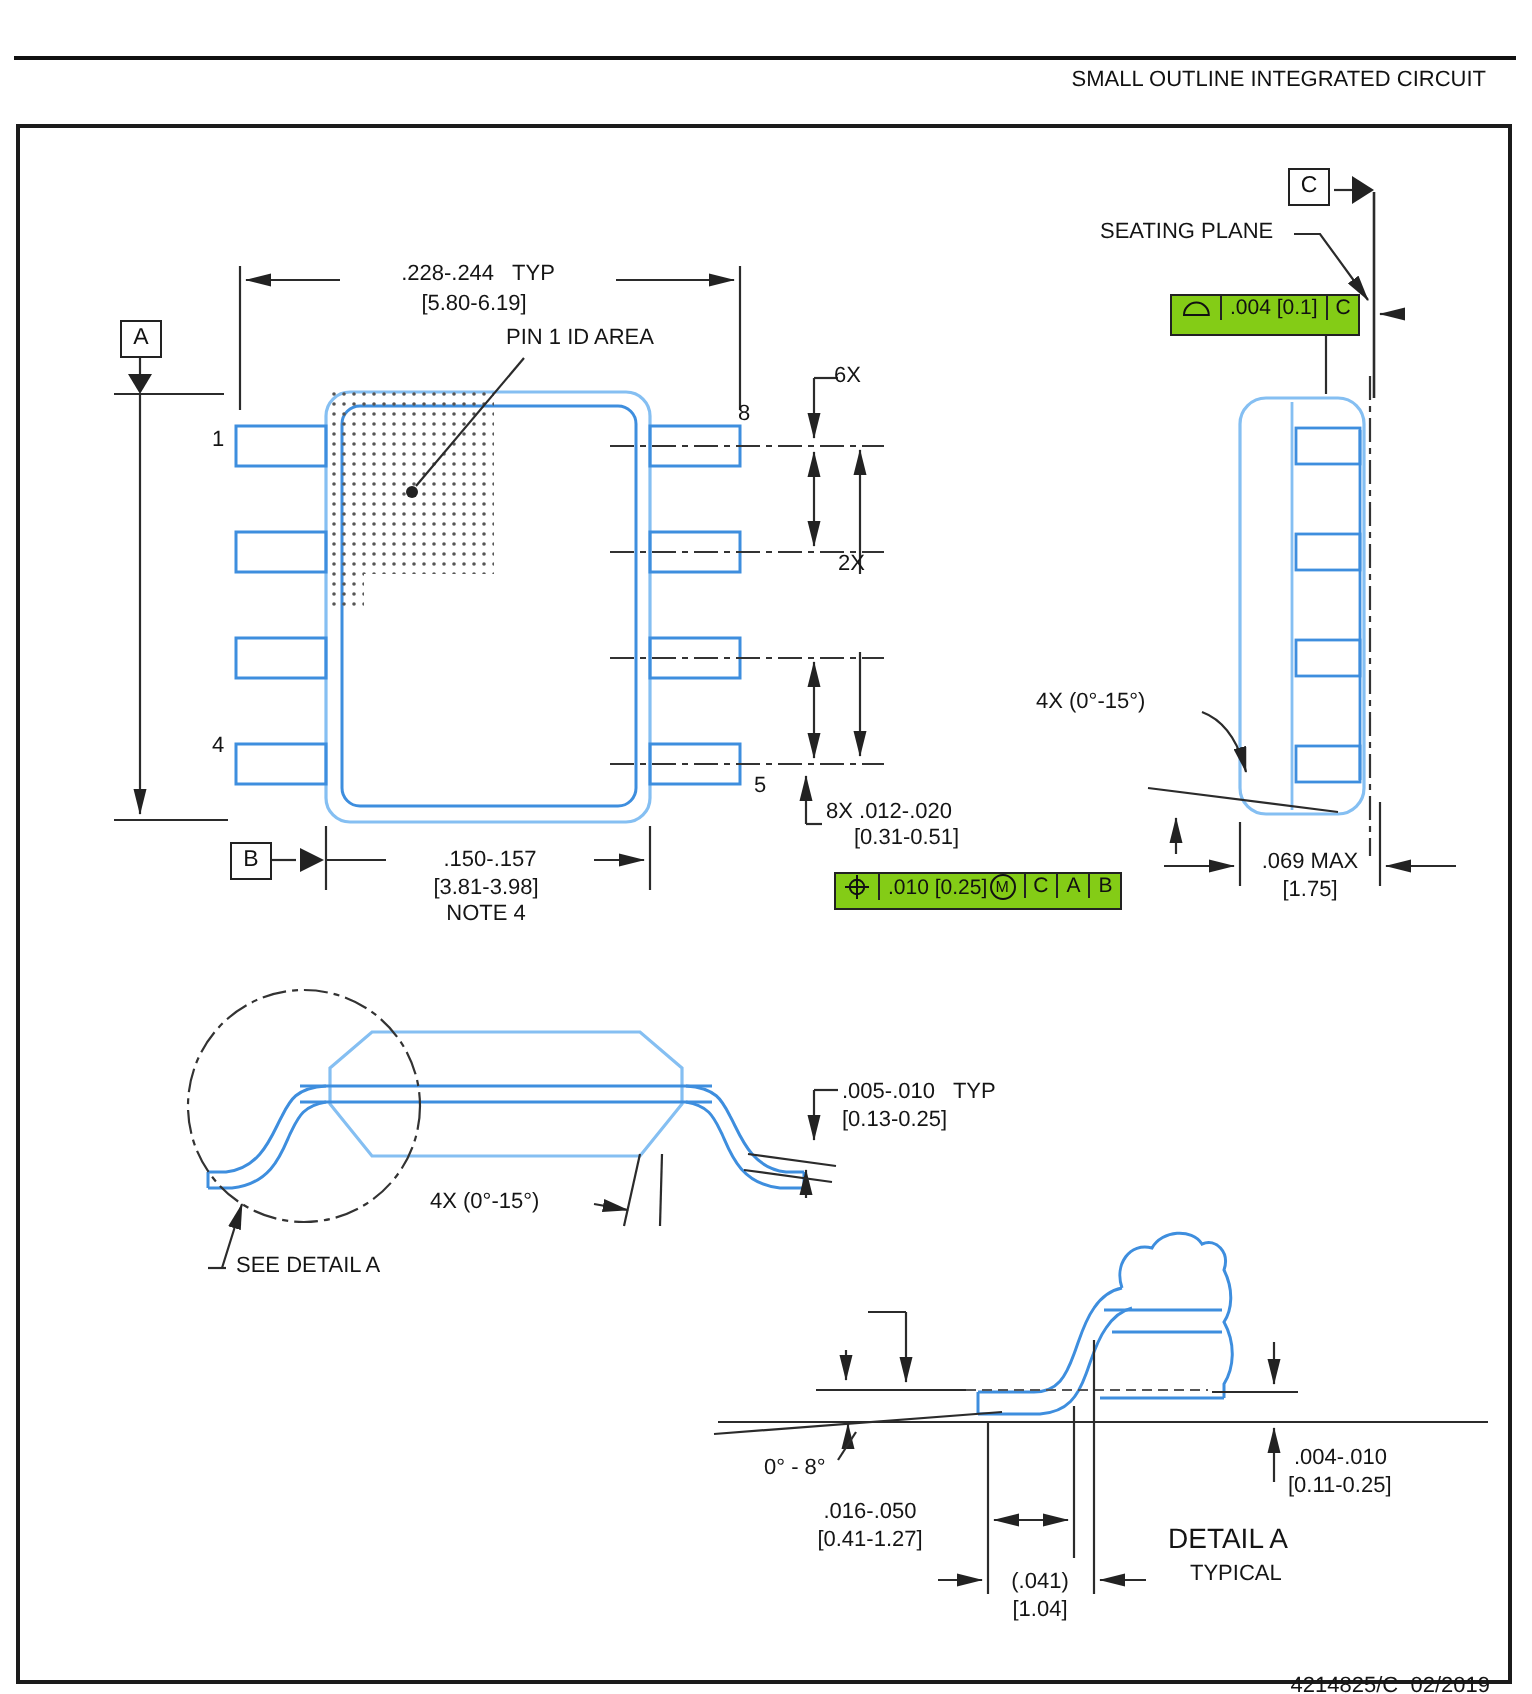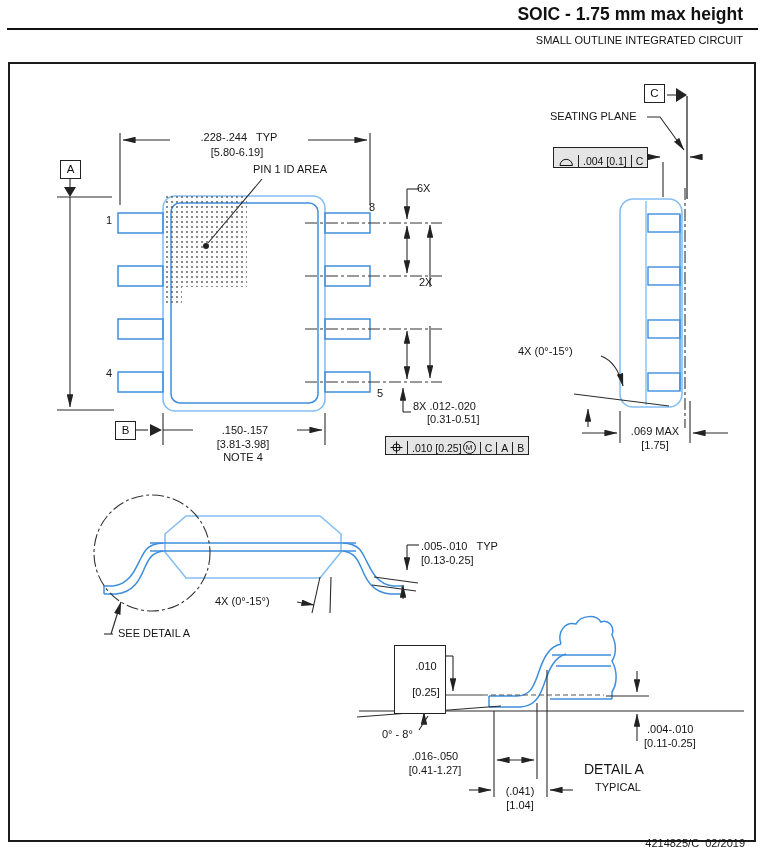--- a/index.html
+++ b/index.html
@@ -9,35 +9,34 @@
   .sub{position:absolute;top:34px;right:23px;font-size:11px;white-space:pre;}
   .rule{position:absolute;left:7px;top:28px;width:751px;border-top:2.5px solid #111;}
   .frame{position:absolute;left:8px;top:62px;width:744px;height:776px;border:2px solid #1b1b1b;}
   .lbl{position:absolute;font-size:11px;line-height:13px;white-space:pre;color:#151515;}
   .c{text-align:center;}
   .bg{background:#fff;padding:0 2px;}
   .dbox{position:absolute;width:19px;height:17px;border:1.5px solid #222;background:#fff;
         text-align:center;font-size:11.5px;line-height:17px;}
   .bbox{position:absolute;border:1.4px solid #222;background:#fff;text-align:center;
         font-size:11px;line-height:13px;padding:1px 5px;white-space:pre;}
-  .fcf{position:absolute;display:flex;align-items:flex-end;border:1.4px solid #222;background:#e5e5e5;
-       font-size:10.5px;}
+  .fcf{position:absolute;display:flex;align-items:flex-start;border:1.4px solid #222;background:#84cc16;
+       font-size:10.5px;margin-left:32px;}
   .fcf .cell{display:flex;align-items:center;padding:0 4px;border-left:1.4px solid #222;white-space:pre;}
   .fcf .cell:first-child{border-left:none;}
   .cm{display:inline-block;width:11px;height:11px;border:1px solid #111;border-radius:50%;
       font-size:8px;line-height:11px;text-align:center;margin-left:1px;}
   .big{font-size:14px;}
   svg{position:absolute;left:0;top:0;}
 </style>
 </head>
 <body>
 
 <div id="page">
 
-  <div class="ttl">SOIC - 1.75 mm max height</div>
   <div class="rule"></div>
   <div class="sub">SMALL OUTLINE INTEGRATED CIRCUIT</div>
   <div class="frame"></div>
 
   <svg width="766" height="847" viewBox="0 0 766 847">
     <defs>
       <marker id="ah" viewBox="0 0 12 6" refX="11.5" refY="3" markerWidth="12" markerHeight="6" orient="auto-start-reverse">
         <path d="M0,0 L12,3 L0,6 Z" fill="#222"></path>
       </marker>
       <pattern id="dots" width="5" height="5" patternUnits="userSpaceOnUse">
@@ -225,24 +224,20 @@
   </div>
   <div class="lbl" style="left:518px;top:345px;">4X (0°-15°)</div>
   <div class="lbl c" style="left:621px;top:425px;width:68px;">.069 MAX</div>
   <div class="lbl c" style="left:621px;top:439px;width:68px;">[1.75]</div>
 
   <div class="lbl" style="left:118px;top:627px;">SEE DETAIL A</div>
   <div class="lbl" style="left:215px;top:595px;">4X (0°-15°)</div>
   <div class="lbl" style="left:421px;top:540px;">.005-.010   TYP</div>
   <div class="lbl" style="left:421px;top:554px;">[0.13-0.25]</div>
 
-  <div class="bbox" style="left:394px;top:645px;">
-    <span>.010</span><br>
-    <span>[0.25]</span>
-  </div>
   <div class="lbl" style="left:382px;top:728px;">0° - 8°</div>
   <div class="lbl" style="left:647px;top:723px;">.004-.010</div>
   <div class="lbl" style="left:644px;top:737px;">[0.11-0.25]</div>
   <div class="lbl c" style="left:402px;top:750px;width:66px;">.016-.050</div>
   <div class="lbl c" style="left:398px;top:764px;width:74px;">[0.41-1.27]</div>
   <div class="lbl c" style="left:498px;top:785px;width:44px;">(.041)</div>
   <div class="lbl c" style="left:498px;top:799px;width:44px;">[1.04]</div>
   <div class="lbl big" style="left:584px;top:763px;">DETAIL A</div>
   <div class="lbl" style="left:595px;top:781px;">TYPICAL</div>
 

